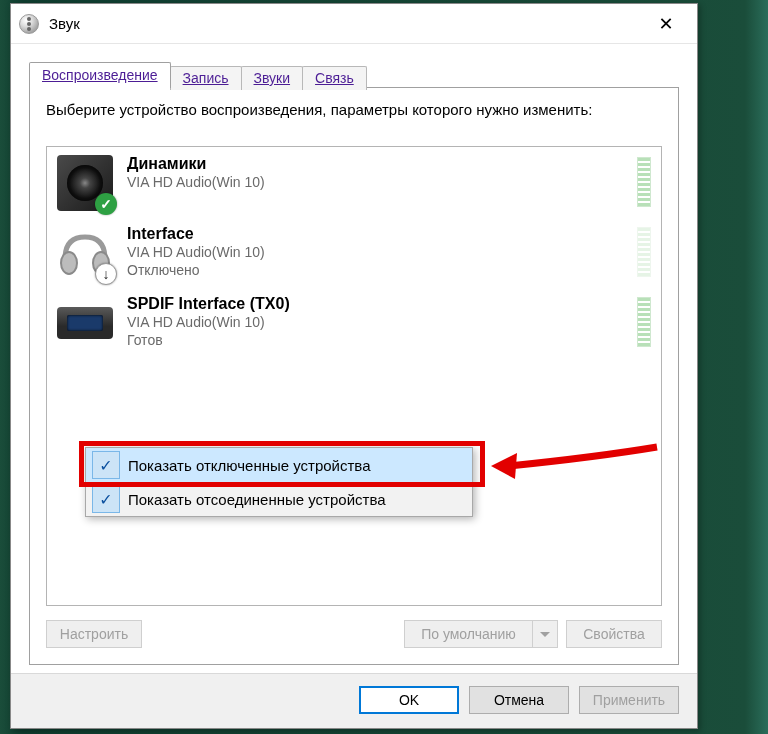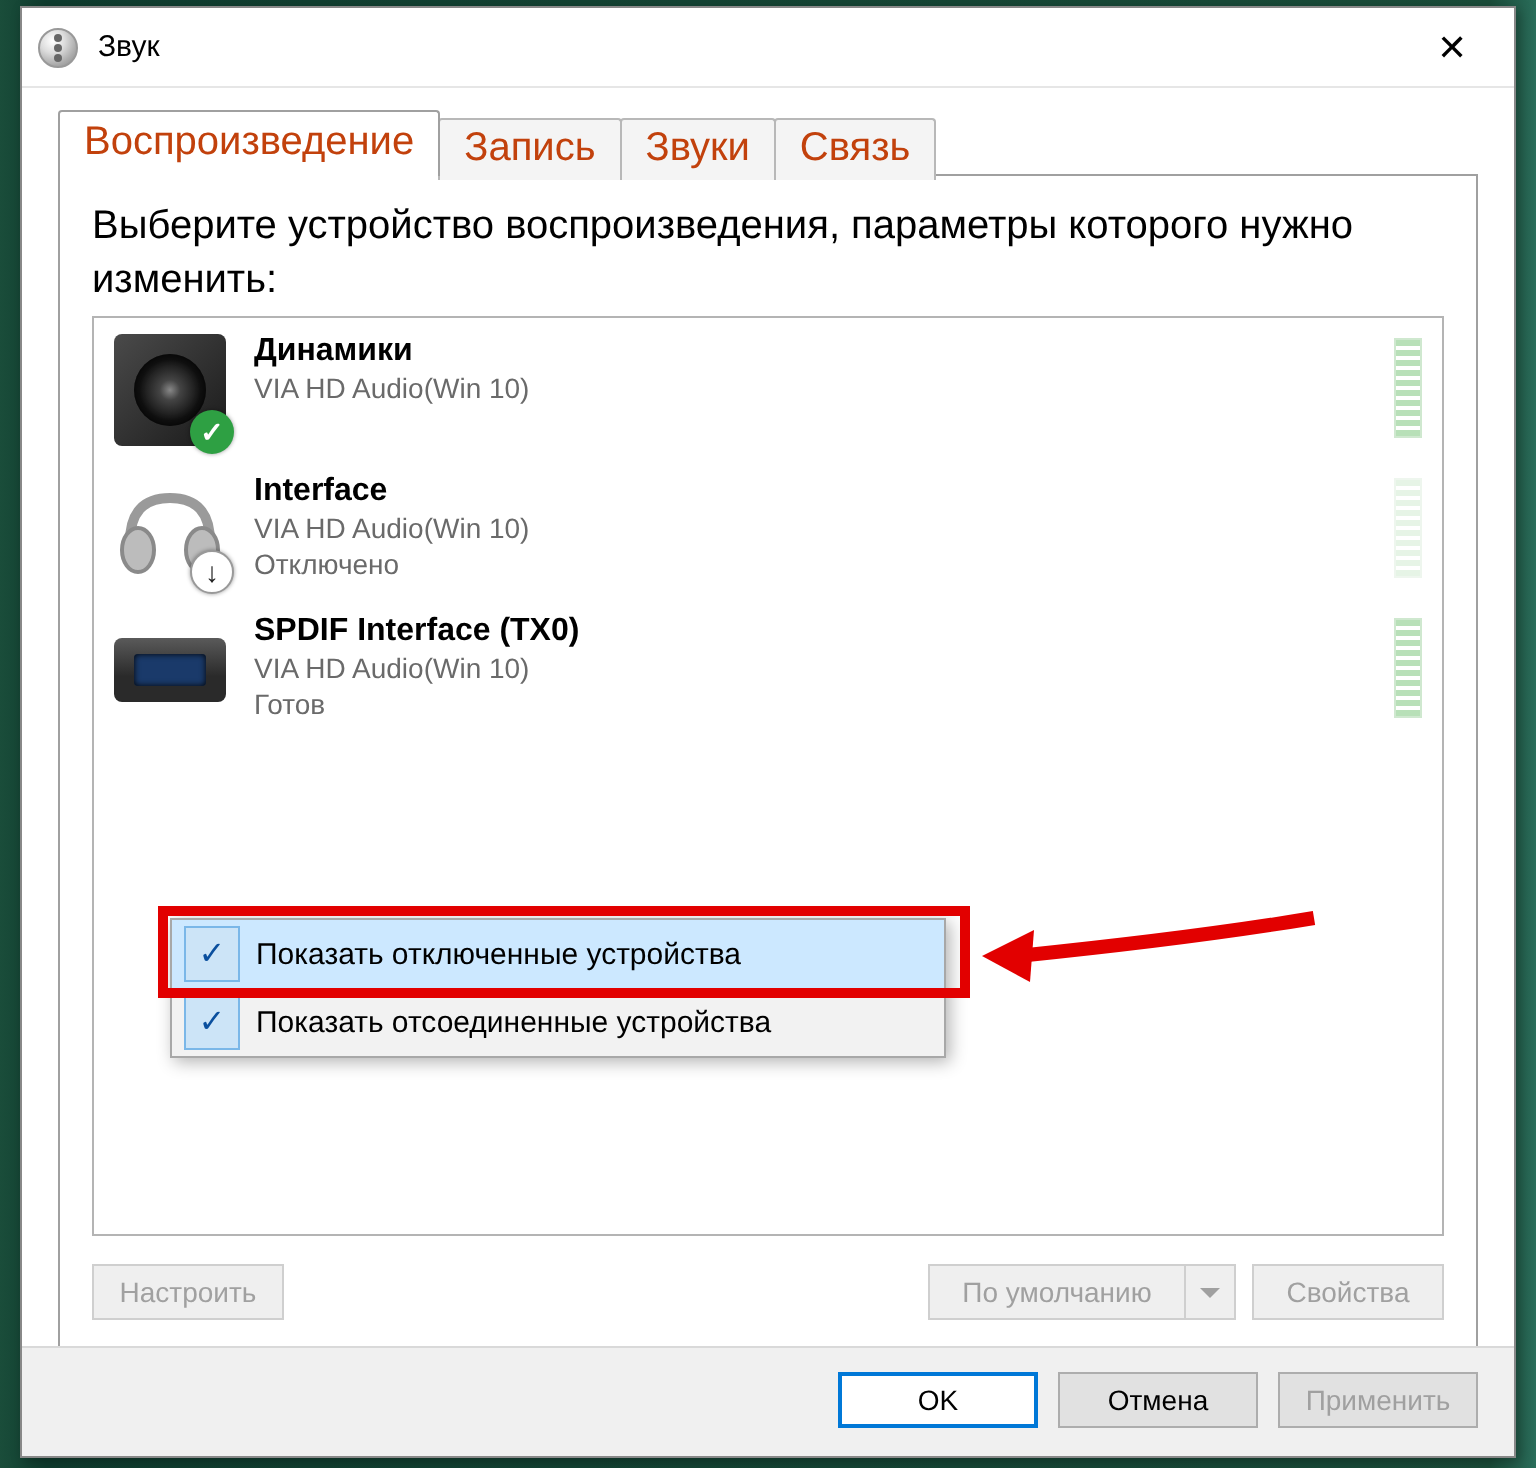--- a/index.html
+++ b/index.html
@@ -7,21 +7,21 @@
   body {
     width:768px; height:734px;
     font-family: "Segoe UI", Tahoma, sans-serif;
     font-size:14px;
     background: linear-gradient(90deg, #1a4d3a 0%, #0f3d2f 3%, #1a4d3a 97%, #2a6d5a 100%);
     position:relative;
     overflow:hidden;
   }
   
   .dialog {
-    position:absolute; left:10px; top:3px; width:748px; height:726px;
+    position:absolute; left:10px; top:3px; width:688px; height:726px;
     background:#fff; border:1px solid #888;
     box-shadow: 2px 2px 6px rgba(0,0,0,.3);
   }
   .titlebar {
     height:40px; display:flex; align-items:center; padding:0 8px;
     background:#fff; border-bottom:1px solid #e6e6e6;
   }
   .titlebar .ticon {
     width:20px; height:20px; margin-right:10px;
     background: radial-gradient(circle at 35% 30%, #fff 0%, #ddd 35%, #aaa 70%, #888 100%);
@@ -41,35 +41,36 @@
   }
 
   .body {
     padding:14px 18px 0 18px;
   }
   .tabs {
     display:flex; align-items:flex-end; height:30px; position:relative; z-index:2;
   }
   .tab {
     border:1px solid #a0a0a0; border-bottom:none;
-    padding:4px 12px 5px 12px; font-size:20px; color:#c2410c;
+    padding:4px 12px 5px 12px; font-size:14px; color:#4c1d95;
     background:#fff; margin-right:0; position:relative;
     border-radius:2px 2px 0 0;
+    text-decoration:underline;
   }
   .tab + .tab { margin-left:-1px; }
   .tab.active { background:#fff; z-index:3; }
   .tab:not(.active){ background:#f4f4f4; top:2px; padding-top:3px; padding-bottom:4px; border-color:#b8b8b8; }
   .tab.active::after{
     content:""; position:absolute; left:0; right:0; bottom:-1px; height:2px; background:#fff;
   }
   .tabpane {
     border:1px solid #a0a0a0; margin-top:-1px; padding:10px 16px 16px 16px;
     background:#fff;
   }
-  .instruction { font-size:20px; color:#000; line-height:1.35; margin:2px 0 4px 0; }
+  .instruction { font-size:15px; color:#000; line-height:1.35; margin:2px 0 26px 0; }
   .devbox {
     border:1px solid #b4b4b4; height:460px; position:relative; overflow:hidden;
     background:#fff;
   }
   .devrow {
     display:flex; align-items:flex-start; padding:8px 10px 6px 10px; gap:14px;
     position:relative;
   }
   .devicon { width:56px; height:56px; position:relative; flex-shrink:0; }
   .devicon.speaker {

